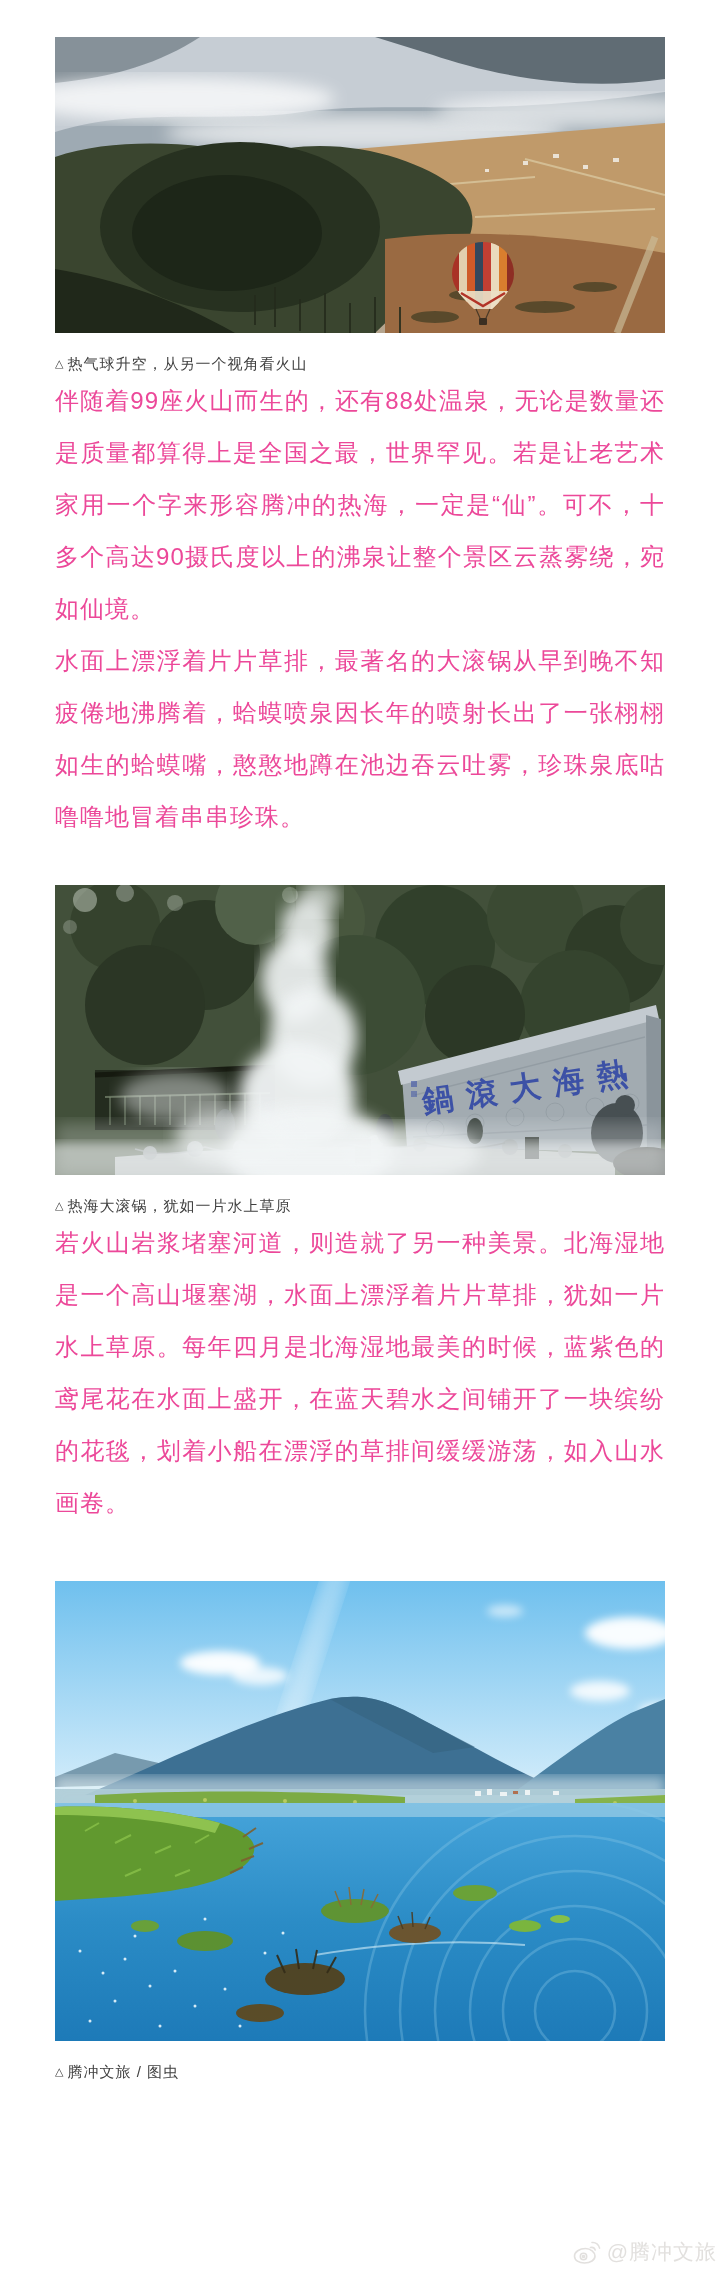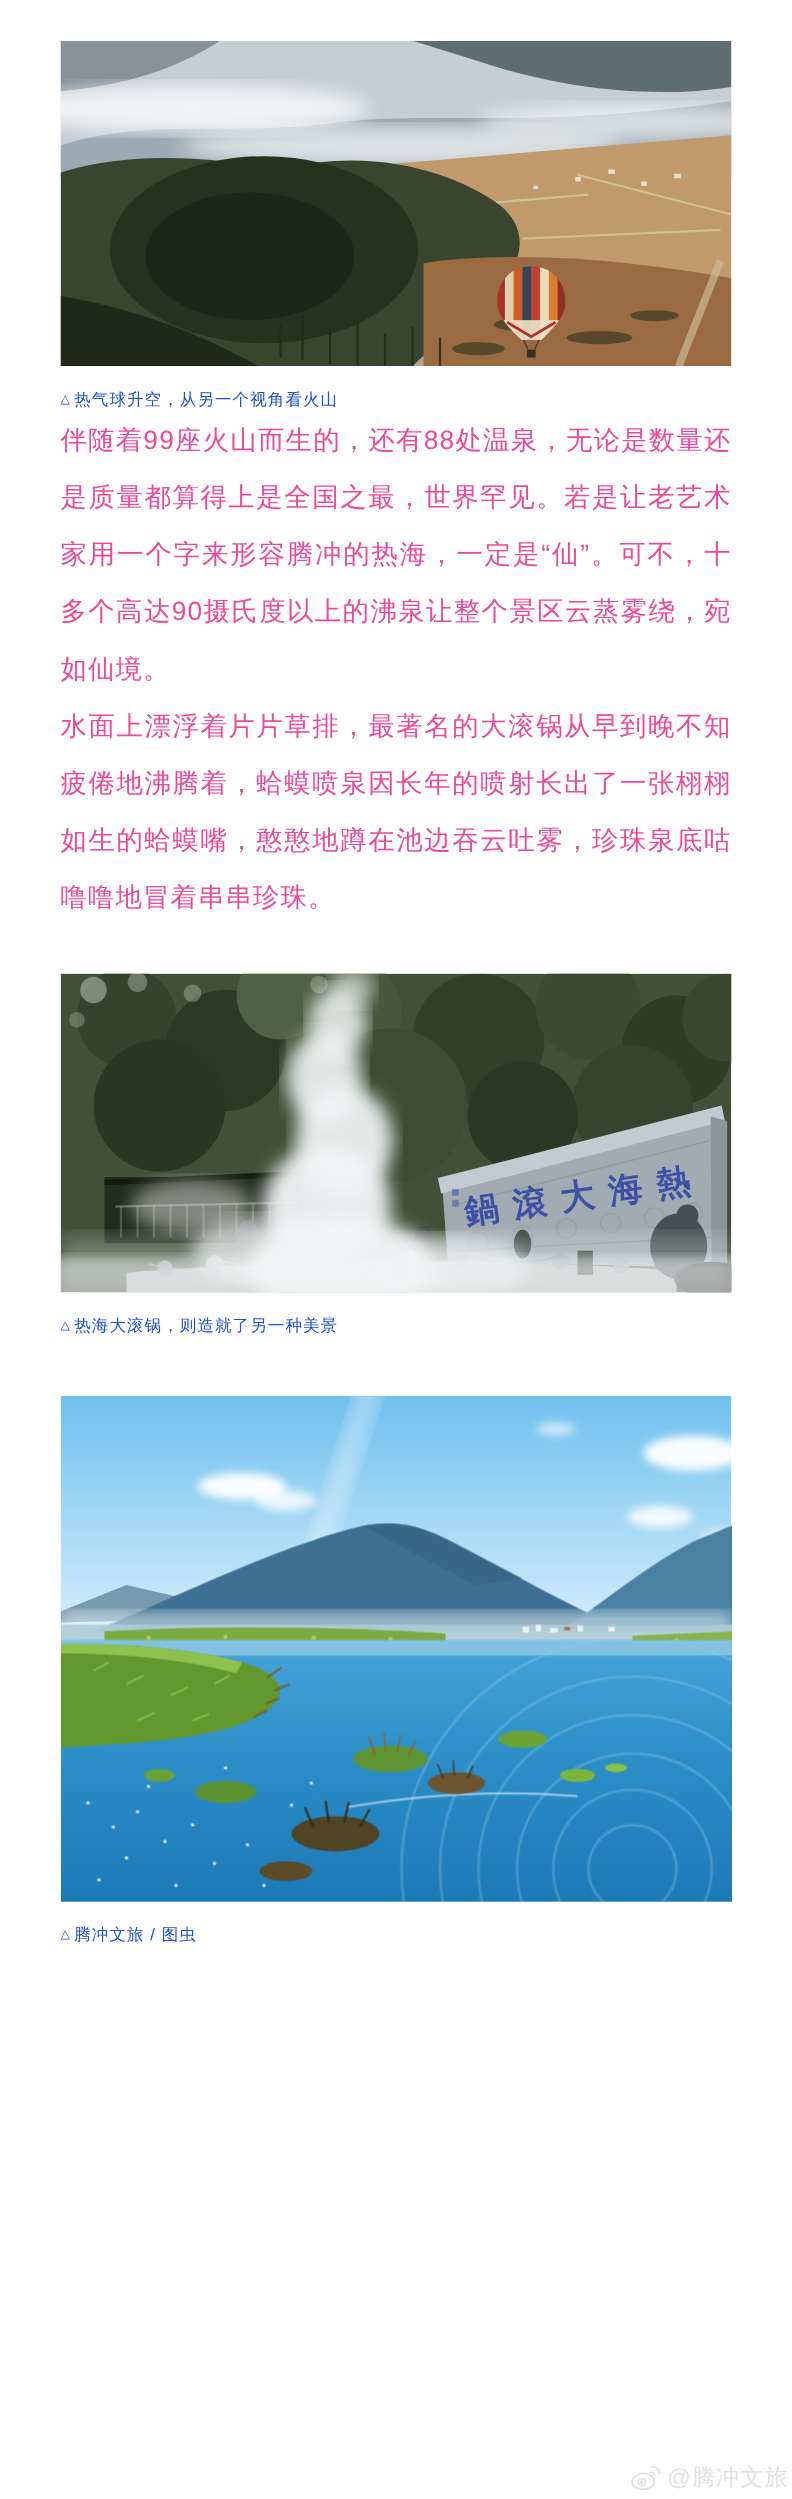--- a/index.html
+++ b/index.html
@@ -13,21 +13,21 @@
 
   .fig-1{margin-top:37px;}
   .fig-2{margin-top:42px;}
   .fig-3{margin-top:52px;}
 
   figcaption{
     margin-top:19px;
     font-size:15px;
     line-height:22px;
     letter-spacing:1px;
-    color:#1d4ed8;
+    color:#404040;
   }
   .cap-marker{
     font-size:11px;
     vertical-align:2px;
     margin-right:3px;
   }
 
   p.body-para{
     margin:0;
     font-size:24px;
@@ -225,23 +225,24 @@
             <ellipse cx="242" cy="212" rx="58" ry="55" opacity=".95" filter="url(#st8)"></ellipse>
             <ellipse cx="255" cy="266" rx="85" ry="45" opacity=".95" filter="url(#st8)"></ellipse>
             <ellipse cx="180" cy="252" rx="60" ry="30" opacity=".7" filter="url(#st8)"></ellipse>
             <ellipse cx="355" cy="268" rx="70" ry="28" opacity=".65" filter="url(#st8)"></ellipse>
             <ellipse cx="120" cy="212" rx="55" ry="25" opacity=".45" filter="url(#st8)"></ellipse>
             <rect x="-20" y="258" width="650" height="40" opacity=".55" filter="url(#st5)"></rect>
             <rect x="0" y="238" width="610" height="52" opacity=".25" filter="url(#st8)"></rect>
           </g>
         </svg>
       </div>
-      <figcaption><span class="cap-marker">△</span><span>热海大滚锅，则造就了另一种美景</span></figcaption>
+      <figcaption><span class="cap-marker">△</span><span>热海大滚锅，犹如一片水上草原</span></figcaption>
     </figure>
 
+    <p class="body-para para-3">若火山岩浆堵塞河道，则造就了另一种美景。北海湿地是一个高山堰塞湖，水面上漂浮着片片草排，犹如一片水上草原。每年四月是北海湿地最美的时候，蓝紫色的鸢尾花在水面上盛开，在蓝天碧水之间铺开了一块缤纷的花毯，划着小船在漂浮的草排间缓缓游荡，如入山水画卷。</p>
 
     <figure class="fig-3">
       <div class="fig-img">
         <svg width="610" height="460" viewBox="0 0 610 460" xmlns="http://www.w3.org/2000/svg">
           <defs>
             <linearGradient id="skyg" x1="0" y1="0" x2="0" y2="1">
               <stop offset="0" stop-color="#6fc0ee"></stop>
                 <stop offset="1" stop-color="#d9effb"></stop>
             </linearGradient>
             <linearGradient id="watg" x1="0" y1="0" x2="0" y2="1">

